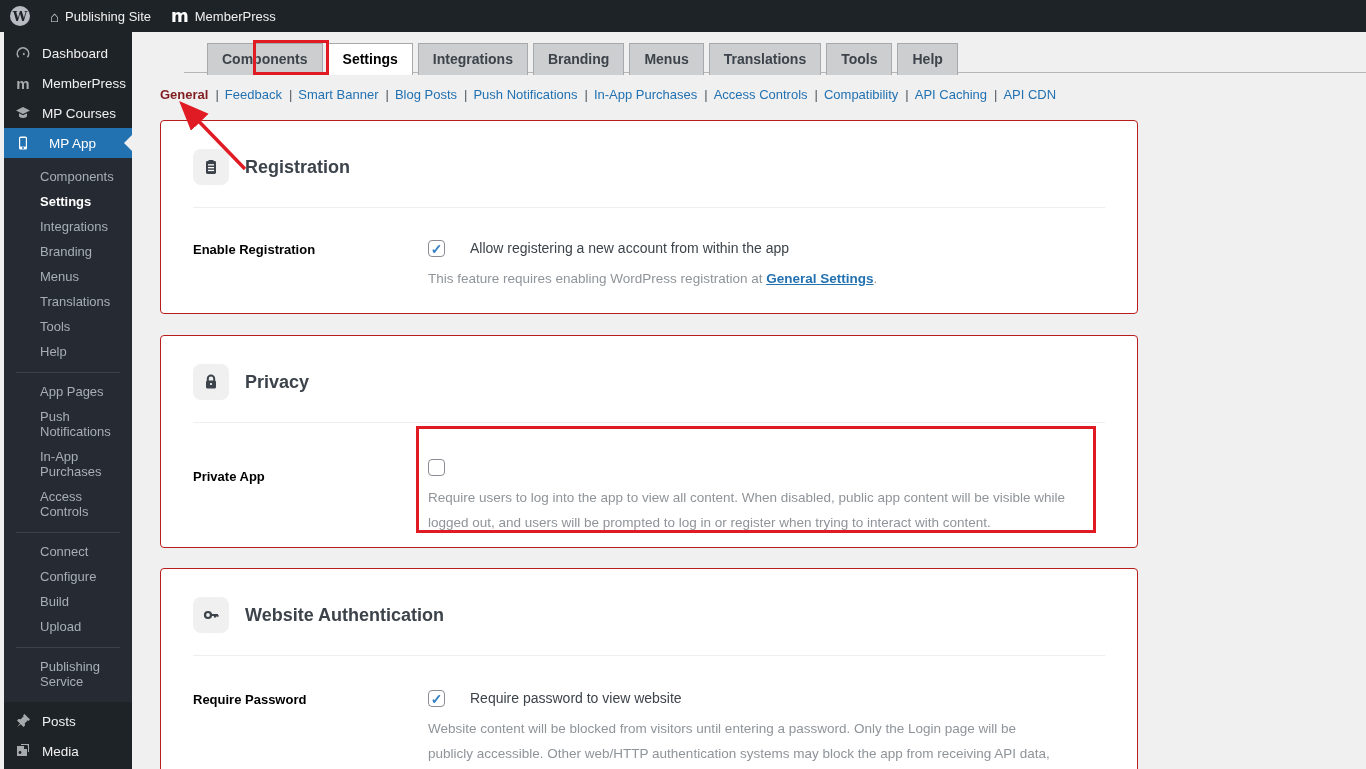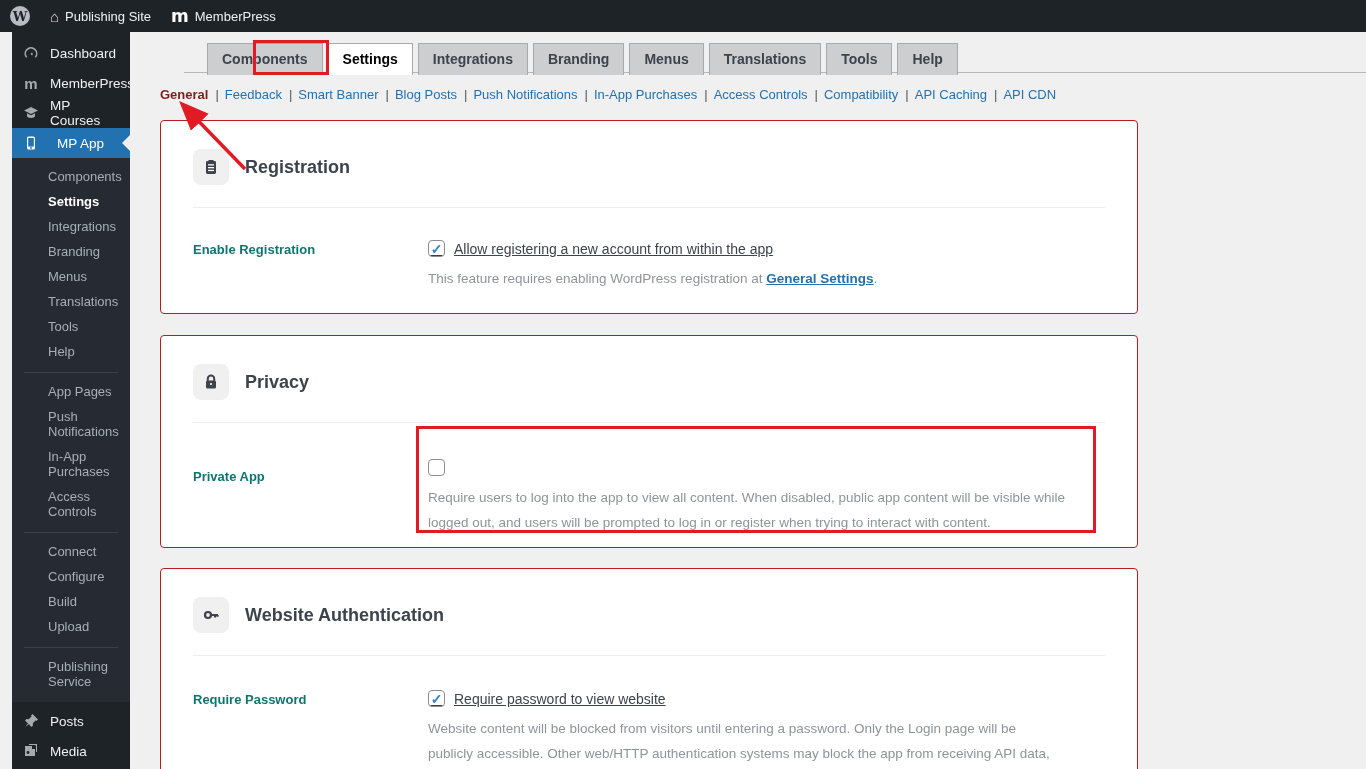--- a/index.html
+++ b/index.html
@@ -7,21 +7,21 @@
   body { font-family:"Liberation Sans", sans-serif; background:#f0f0f1; color:#3c434a; position:relative; }
 
   
   .adminbar { position:absolute; top:0; left:0; width:1366px; height:32px; background:#1d2327; display:flex; align-items:center; z-index:40; }
   .adminbar .ab-item { display:flex; align-items:center; gap:6px; padding:0 10px; height:32px; color:#f0f0f1; font-size:13px; cursor:pointer; }
   .wp-logo-circle { width:20px; height:20px; border-radius:50%; background:#b8bcc2; color:#1d2327; font-weight:bold; font-size:13px; display:flex; align-items:center; justify-content:center; font-family:"DejaVu Serif", serif; }
   .home-glyph { font-size:15px; color:#dcdcde; }
   .mp-m { font-weight:bold; font-size:17px; color:#fff; line-height:1; font-family:"DejaVu Sans", sans-serif; }
 
   
-  .sidebar { position:absolute; top:32px; left:12px; width:118px; height:737px; background:#1d2327; z-index:30; }
+  .sidebar { position:absolute; top:32px; left:4px; width:128px; height:737px; background:#1d2327; z-index:30; }
   .menu-item { display:flex; align-items:center; gap:9px; height:30px; padding:0 8px 0 9px; color:#f0f0f1; font-size:13.5px; cursor:pointer; }
   .menu-item .mi-icon { width:20px; text-align:center; color:#a7aaad; flex:0 0 20px; display:flex; justify-content:center; }
   .menu-item.active { background:#2271b1; color:#fff; position:relative;gap:16px; }
   .menu-item.active .mi-icon { color:#fff; }
   .menu-item.active::after { content:""; position:absolute; right:0; top:50%; margin-top:-8px; border:8px solid transparent; border-right-color:#f0f0f1; }
   .submenu { background:#262b33; padding:6px 0 8px 0; }
   .submenu a { display:block; padding:5px 0 5px 36px; font-size:13px; color:#a7aeb5; text-decoration:none; cursor:pointer; }
   .submenu a.current { color:#fff; font-weight:bold; }
   .submenu .sm-divider { border-top:1px solid #3b4149; margin:8px 12px 6px 12px; }
   .menu-bottom { padding-top:4px; }
@@ -41,23 +41,23 @@
   .card { background:#fff; border:1px solid #b91c1c; border-radius:4px; margin:0 0 0 20px; width:978px; padding:28px 32px; }
   .card1 { height:194px; }
   .card2 { margin-top:21px; height:213px; }
   .card3 { margin-top:20px; height:282px; }
   .card-head { display:flex; align-items:center; gap:16px; }
   .icon-box { width:36px; height:36px; border-radius:8px; background:#f0f0f1; display:flex; align-items:center; justify-content:center; flex:0 0 36px; }
   .card-title { font-size:18px; font-weight:600; color:#3c434a; }
   .card-divider { border-top:1px solid #eeeeef; margin-top:22px; }
 
   .setting-row { display:flex; margin-top:32px; }
-  .setting-label { flex:0 0 235px; font-size:13px; font-weight:bold; color:#0f766e; padding-top:2px; }
+  .setting-label { flex:0 0 235px; font-size:13px; font-weight:bold; color:#000000; padding-top:2px; }
   .setting-control { flex:1; }
-  .cb-row { display:flex; align-items:flex-end; gap:9px; cursor:pointer;text-decoration:underline; }
+  .cb-row { display:flex; align-items:flex-start; gap:25px; cursor:pointer; }
   .cb { width:17px; height:17px; border:1px solid #8c8d94; border-radius:4px; background:#fff; display:flex; align-items:center; justify-content:center; flex:0 0 17px; }
   .cb.checked::after { content:"\2713"; color:#3582c4; font-size:14px; font-weight:bold; line-height:1; }
   .cb-label { font-size:14px; color:#3c434a; }
   .setting-desc { margin-top:9px; font-size:13.5px; color:#8f9499; line-height:25px; max-width:645px; }
   .setting-desc a { color:#2271b1; font-weight:bold; text-decoration:underline; cursor:pointer; }
 
   
   .annot { position:absolute; border:3px solid #e01b24; z-index:50; pointer-events:none; }
   .annot-tab { left:253px; top:40px; width:76px; height:35px; }
   .annot-private { left:416px; top:426px; width:680px; height:107px; }

